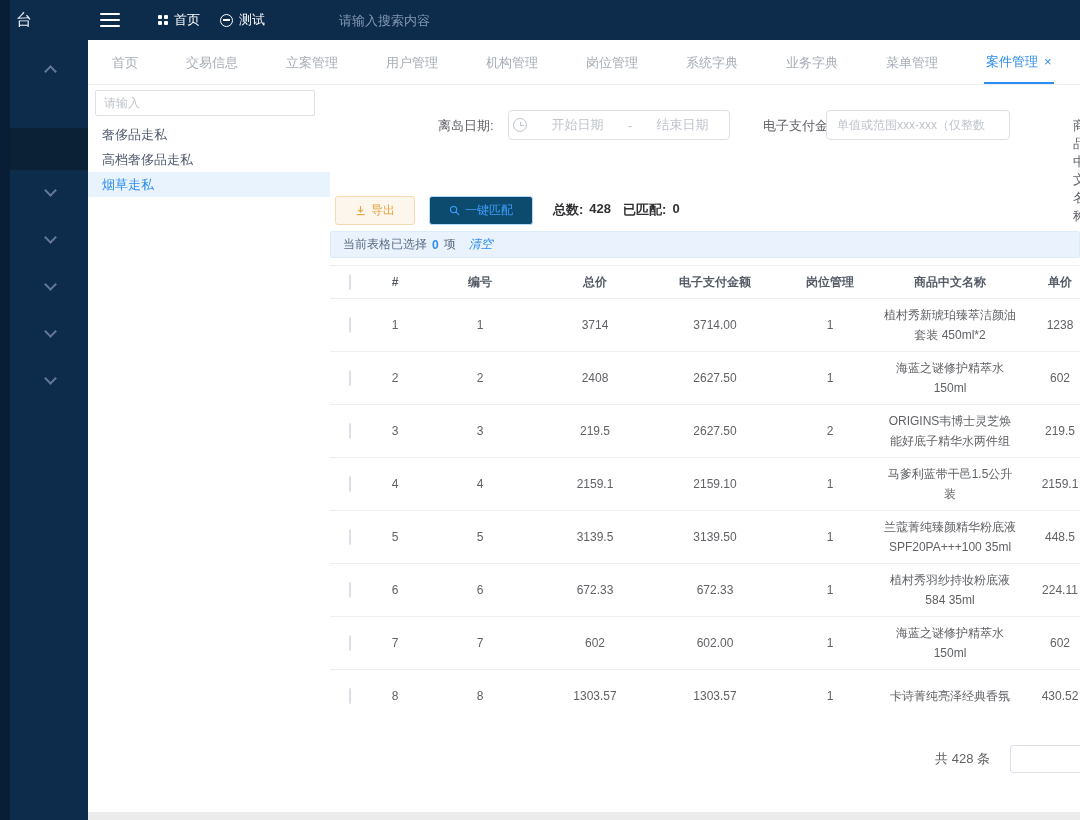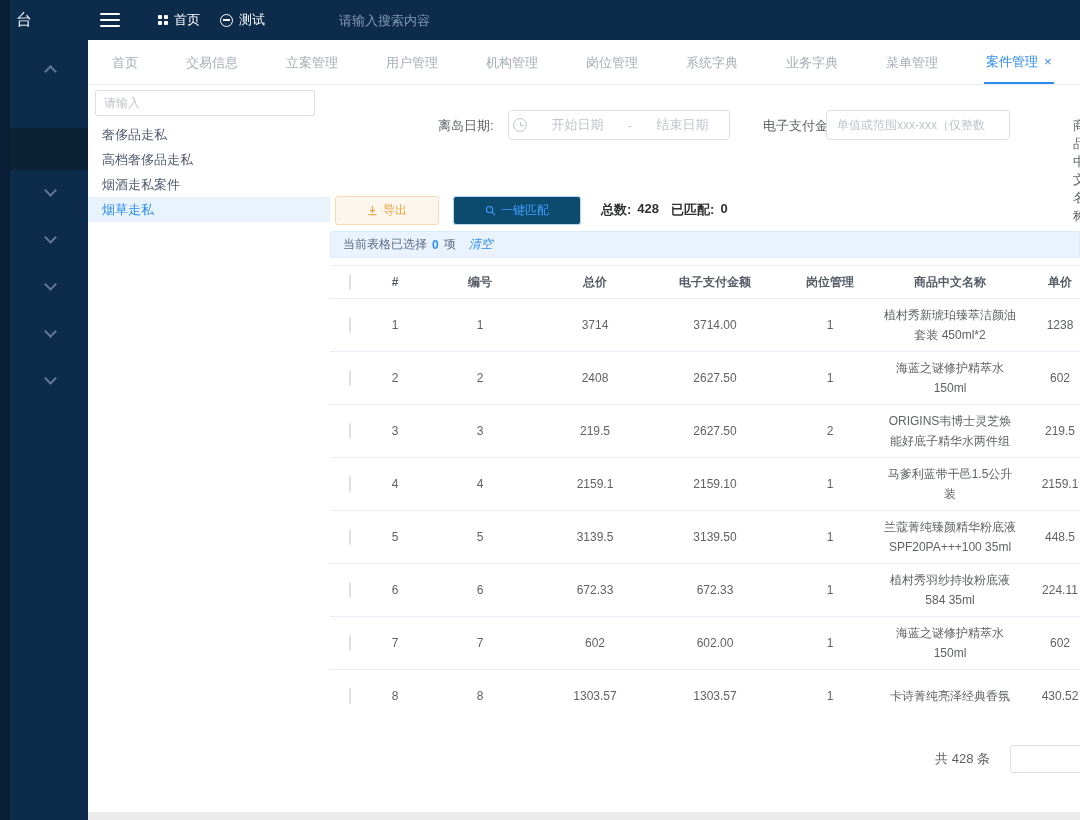--- a/index.html
+++ b/index.html
@@ -51,21 +51,21 @@
   .clock-ic { width:14px; height:14px; border:1px solid #c0c4cc; border-radius:50%; position:relative; flex:none; }
   .clock-ic::after { content:""; position:absolute; left:6px; top:3px; width:1px; height:4px; background:#c0c4cc; }
   .clock-ic::before { content:""; position:absolute; left:6px; top:6px; width:4px; height:1px; background:#c0c4cc; }
   .date-ph { color:#c0c4cc; font-size:13px; flex:1; text-align:center; }
   .date-sep { color:#c0c4cc; font-size:13px; }
   .amount-input { position:absolute; left:496px; top:25px; width:184px; height:30px; border:1px solid #dcdfe6; border-radius:4px; font-size:12px; padding:0 10px; outline:none; color:#606266; }
   .amount-input::placeholder { color:#c0c4cc; }
 
   
   .toolbar { position:absolute; left:242px; top:150px; width:750px; height:40px; display:flex; align-items:center; }
-  .btn { height:29px; border-radius:3px; font-size:12px; display:inline-flex; align-items:center; gap:5px; padding:0 31px; cursor:pointer; }
+  .btn { height:29px; border-radius:3px; font-size:12px; display:inline-flex; align-items:center; gap:5px; padding:0 19px; cursor:pointer; }
   .btn-export { background:#fdf6ec; border:1px solid #f5dab1; color:#e6a23c; margin-left:5px; }
   .btn-match { background:#0c4a6e; border:1px solid #b3d8ff; color:#409eff; margin-left:14px;text-align:center; }
   .btn svg { display:block; }
   .summary { margin-left:20px; font-size:13px; color:#303133; font-weight:600; display:flex; gap:6px; }
 
   
   .sel-bar { position:absolute; left:242px; top:191px; width:750px; height:27px; background:#eaf3fd; border:1px solid #d9ecfb; border-radius:2px; display:flex; align-items:center; padding-left:12px; font-size:12px; color:#5a6a85; gap:5px; }
   .sel-bar b { color:#2d8cf0; }
   .sel-clear { color:#2d8cf0; cursor:pointer; margin-left:8px;font-style:italic; }
 
@@ -143,21 +143,20 @@
         <div class="tab active"><span>案件管理</span><span class="close-x">×</span></div>
       </div>
 
     <div class="cat-panel">
       <div class="cat-search">
         <input type="text" placeholder="请输入" style="">
       </div>
       <div id="cat-list">
           <div class="cat-item">奢侈品走私</div>
           <div class="cat-item">高档奢侈品走私</div>
-          <div class="cat-item">烟酒走私案件</div>
           <div class="cat-item selected">烟草走私</div>
         </div>
     </div>
 
     <div class="filters">
       <span class="f-label" style="left:108px">离岛日期:</span>
       <div class="date-box">
         <span class="clock-ic"></span>
         <span class="date-ph">开始日期</span>
         <span class="date-sep">-</span>

